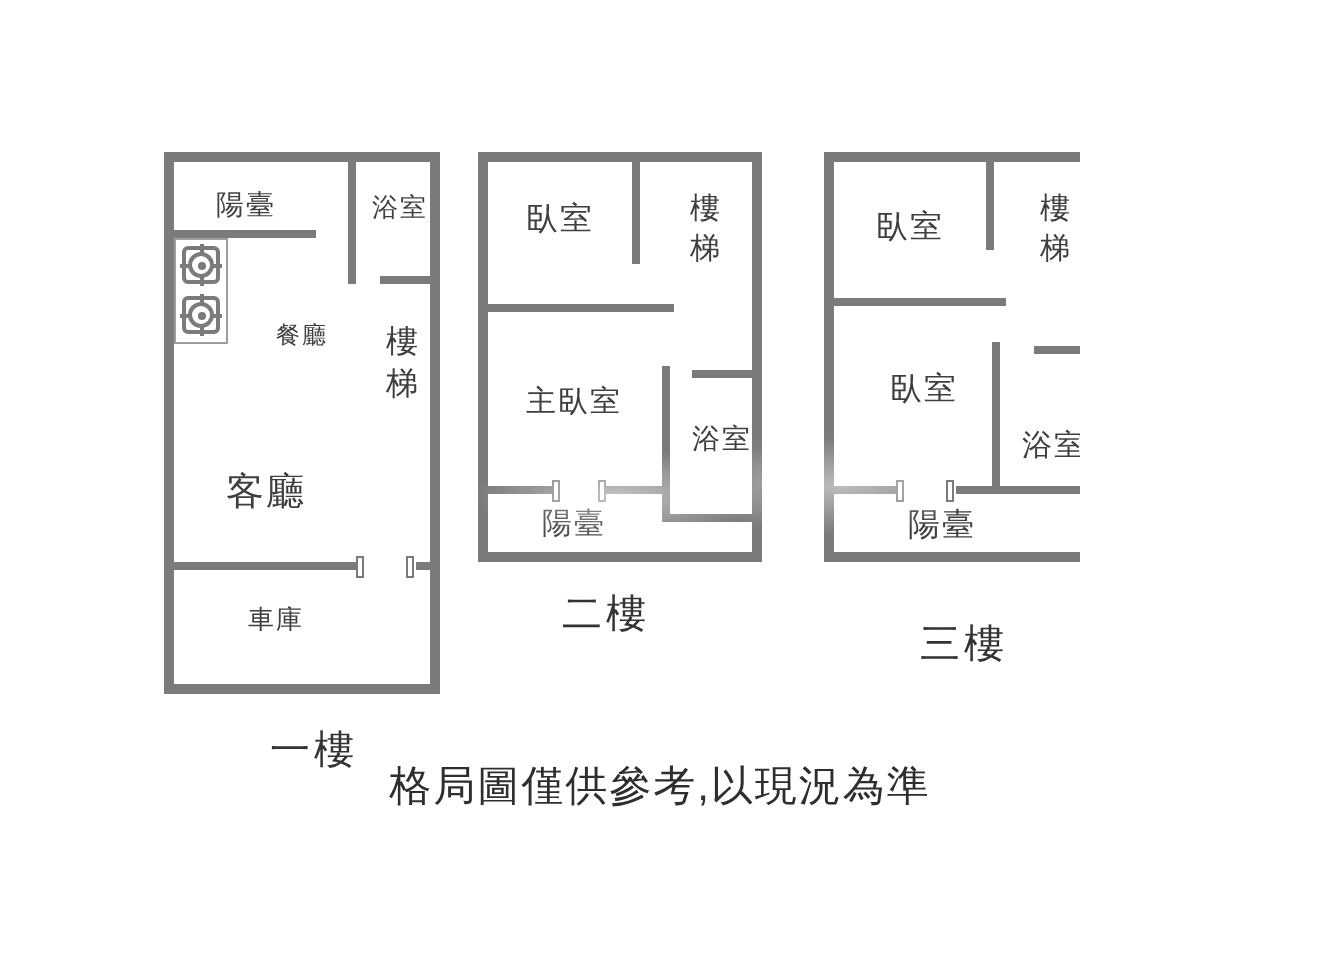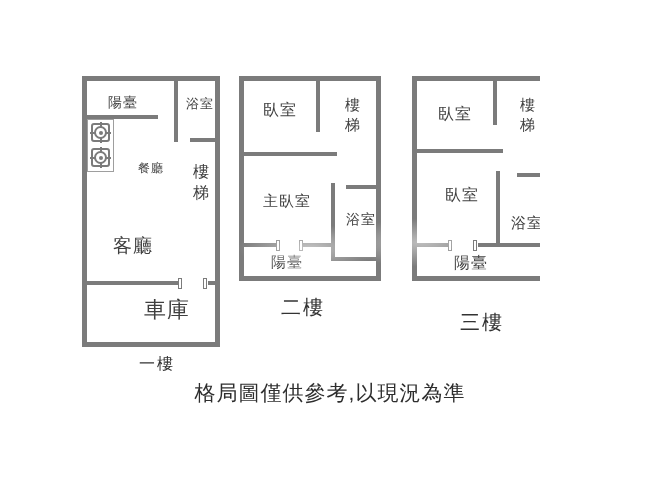--- a/index.html
+++ b/index.html
@@ -68,22 +68,22 @@
       <i class="bt-v"></i>
       <i class="bc"></i>
       <i class="bd"></i>
   </div>
 
   <div class="lbl" style="left:123px;top:103px;font-size:14px;">陽臺</div>
   <div class="lbl" style="left:200px;top:104px;font-size:13px;">浴室</div>
   <div class="lbl" style="left:151px;top:168px;font-size:12px;">餐廳</div>
   <div class="vlbl" style="left:193px;top:161px;font-size:16px;">樓梯</div>
   <div class="lbl" style="left:133px;top:246px;font-size:19px;text-align:right;">客廳</div>
-  <div class="lbl" style="left:167px;top:310px;font-size:22px;">車庫</div>
-  <div class="floorlbl" style="left:157px;top:364px;font-size:16px;">一樓</div>
+  <div class="lbl" style="left:138px;top:310px;font-size:13px;">車庫</div>
+  <div class="floorlbl" style="left:157px;top:375px;font-size:20px;">一樓</div>
 
   <div class="outer" style="left:239px;top:76px;width:142px;height:205px;"></div>
   <div class="wall" style="left:316px;top:81px;width:4px;height:51px;"></div>
   <div class="wall" style="left:244px;top:152px;width:93px;height:4px;"></div>
   <div class="wall" style="left:331px;top:183px;width:4px;height:78px;"></div>
   <div class="wall" style="left:346px;top:185px;width:30px;height:4px;"></div>
   <div class="wall" style="left:335px;top:257px;width:41px;height:4px;"></div>
   <div class="wall" style="left:244px;top:243px;width:33px;height:4px;"></div>
   <div class="wall" style="left:303px;top:243px;width:28px;height:4px;"></div>
   <div class="jamb" style="left:276px;top:240px;"></div>

